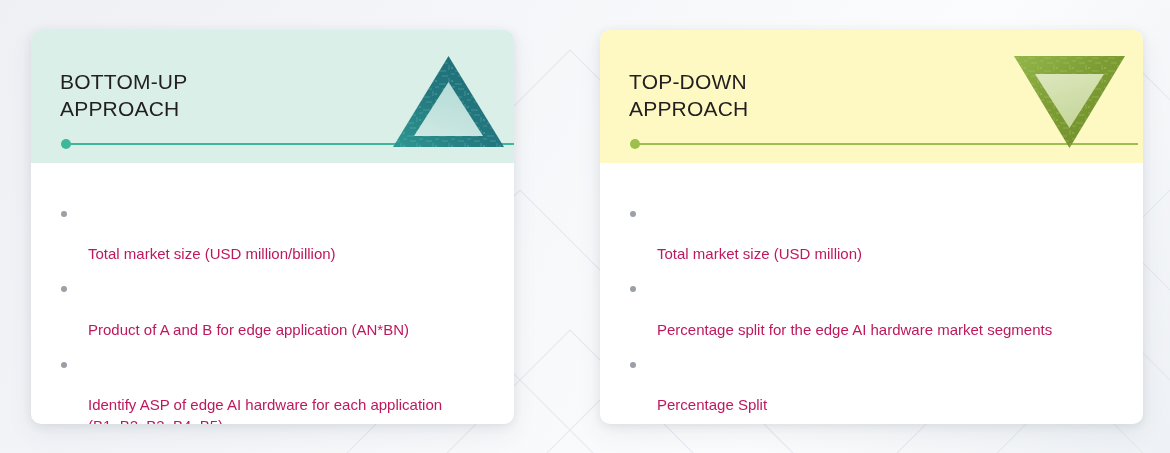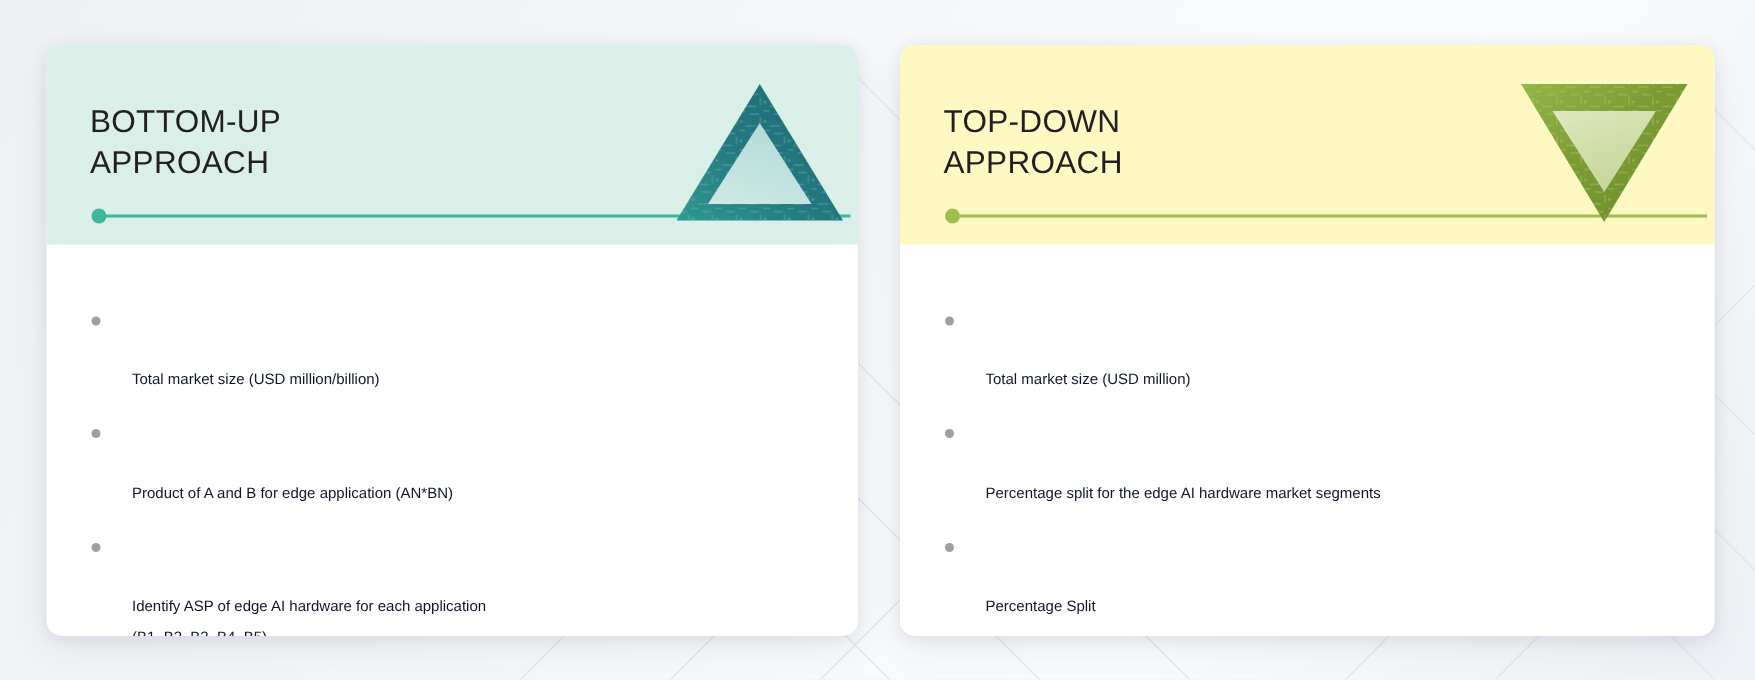--- a/index.html
+++ b/index.html
@@ -31,21 +31,21 @@
 
   .card {
     position: absolute;
     top: 30px;
     height: 394px;
     background: #ffffff;
     border-radius: 10px;
     box-shadow: 0 2px 10px rgba(60,72,90,0.10), 0 10px 26px rgba(60,72,90,0.07);
     overflow: hidden;
   }
-  .card--left  { left: 31px;  width: 541px; }
+  .card--left  { left: 31px;  width: 483px; }
   .card--right { left: 600px; width: 543px; }
 
   
   .card-head {
     position: relative;
     height: 133px;
     overflow: hidden;
   }
   .card--left  .card-head { background: #d9efe7; }
   .card--right .card-head { background: #fef9c3; }
@@ -110,23 +110,23 @@
     top: 40px;
     right: 18px;
     margin: 0;
     padding: 0;
     list-style: none;
   }
   .bullet {
     position: relative;
     padding-left: 31px;
     margin-bottom: 14px;
-    font-size: 10px;
+    font-size: 15px;
     line-height: 20.5px;
-    color: #0f172a;
+    color: #be185d;
     white-space: pre-line;
   }
   .bullet:last-child { margin-bottom: 0; }
   .bullet .marker {
     position: absolute;
     left: 4px;
     top: 7.5px;
     width: 6px;
     height: 6px;
     border-radius: 50%;

